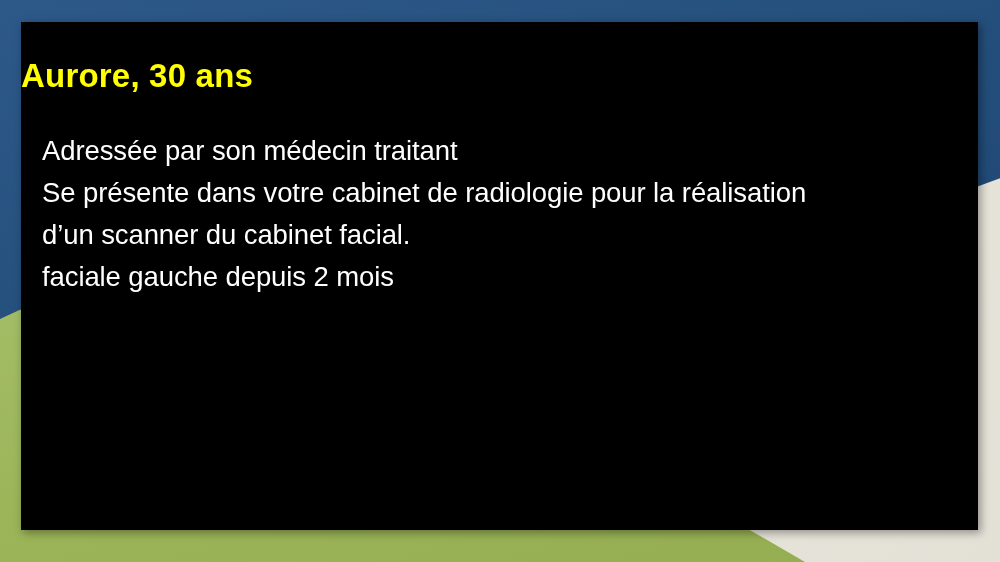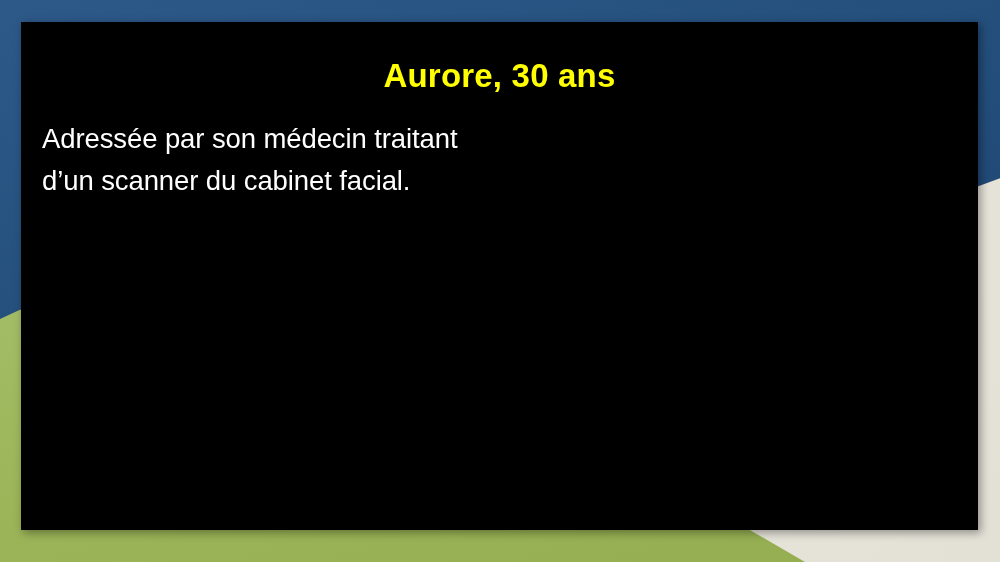--- a/index.html
+++ b/index.html
@@ -90,36 +90,35 @@
     background: #000000;
   }
 
   
 
   .title {
     position: absolute;
     left: 0;
     top: 34px;
     width: 957px;
-    text-align: center;
     color: #ffff00;
     font-family: "Liberation Sans", sans-serif;
     font-weight: bold;
     font-size: 33px;
     line-height: 40px;
     letter-spacing: 0.2px;
     white-space: nowrap;
   }
 
   
 
   .body-block {
     position: absolute;
     left: 21px;
-    top: 96px;
+    top: 108px;
     width: 910px;
   }
 
   .body-line {
     color: #ffffff;
     font-family: "Liberation Sans", sans-serif;
     font-size: 27.5px;
     line-height: 42px;
     letter-spacing: -0.1px;
     white-space: nowrap;
@@ -135,18 +134,20 @@
   <div class="bg-green"></div>
 
   <div class="panel-shadow"></div>
 
   <div class="panel">
 
     <div class="title">Aurore, 30 ans</div>
 
     <div class="body-block">
       <div class="body-line">Adressée par son médecin traitant</div>
+      <div class="body-line">Se présente dans votre cabinet de radiologie pour la réalisation</div>
       <div class="body-line">d’un scanner du cabinet facial.</div>
+      <div class="body-line">faciale gauche depuis 2 mois</div>
     </div>
 
   </div>
 
 </div>
 
 </body></html>

